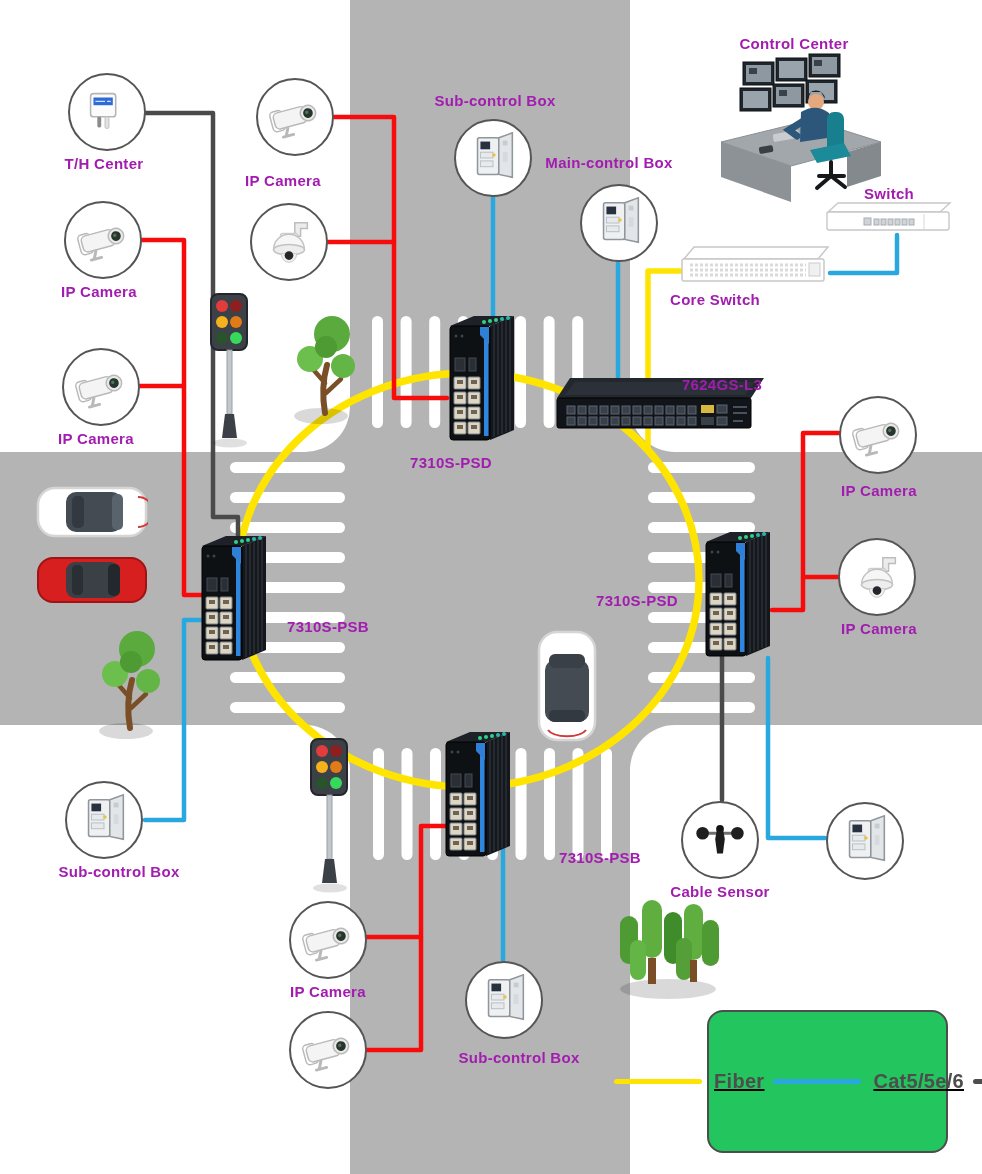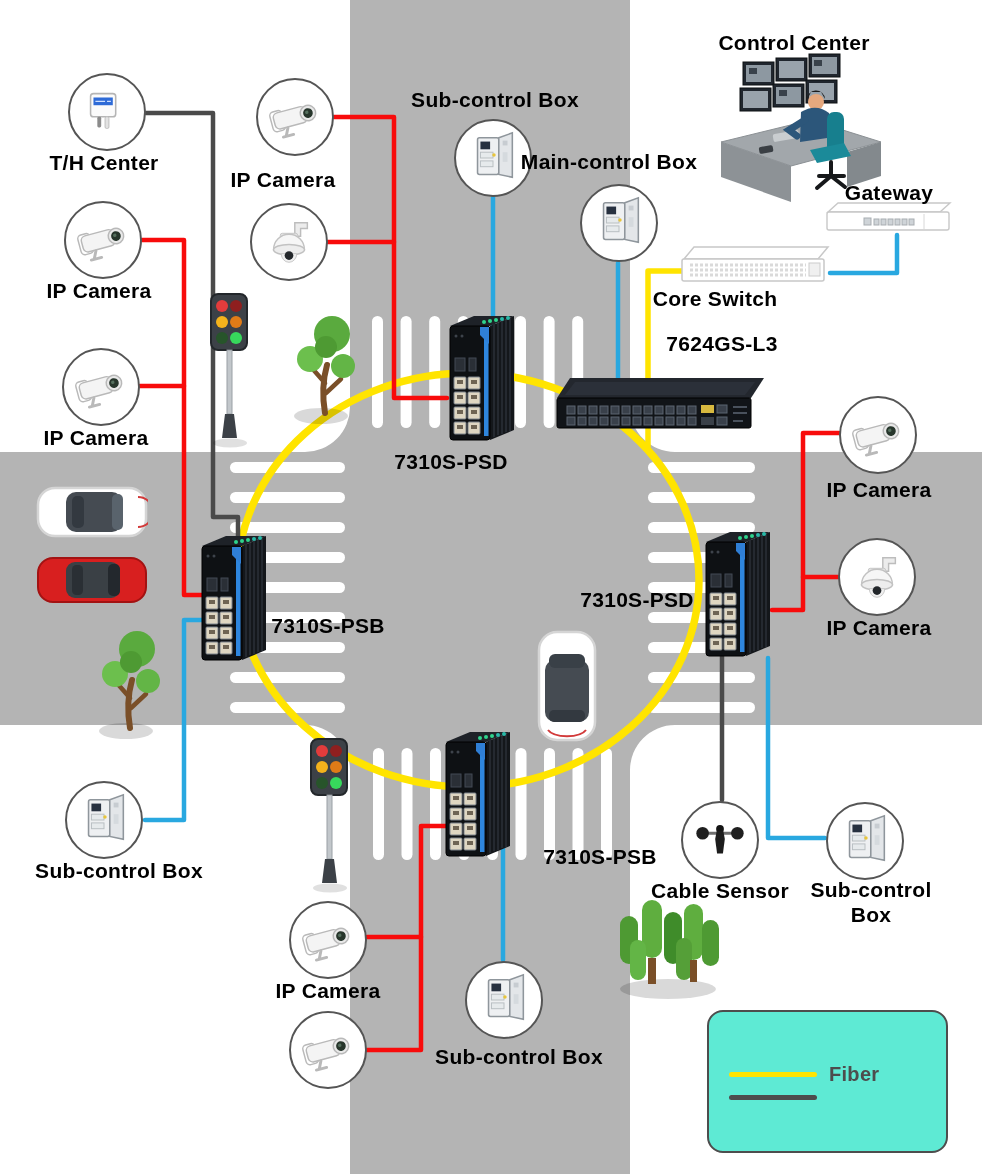--- a/index.html
+++ b/index.html
@@ -1,29 +1,29 @@
 <!DOCTYPE html>
 <html><head>
 <meta charset="utf-8">
 <style>
   html,body{margin:0;padding:0;background:#ffffff;}
   #stage{position:relative;width:982px;height:1174px;background:#ffffff;overflow:hidden;
          font-family:"Liberation Sans",sans-serif;}
   #bg{position:absolute;left:0;top:0;}
-  .lbl{position:absolute;transform:translate(-50%,-50%);color:#000000;
-       font-weight:700;font-size:21px;letter-spacing:.3px;white-space:nowrap;z-index:30;}
+  .lbl{position:absolute;transform:translate(-50%,-50%);color:#a21caf;
+       font-weight:700;font-size:15px;letter-spacing:.3px;white-space:nowrap;z-index:30;}
   .lbl.two{white-space:normal;text-align:center;line-height:1.18;width:140px;}
   .node{position:absolute;width:78px;height:78px;border-radius:50%;background:#ffffff;
         border:2.5px solid #555;box-sizing:border-box;display:flex;align-items:center;
         justify-content:center;z-index:20;}
   .art{position:absolute;z-index:10;}
   .dev{position:absolute;z-index:15;}
-  #legend{position:absolute;left:707px;top:1010px;width:241px;height:143px;background:#5eead4;
+  #legend{position:absolute;left:707px;top:1010px;width:241px;height:143px;background:#22c55e;
           border:2.5px solid #4d4d4d;border-radius:16px;box-sizing:border-box;z-index:40;
-          display:flex;flex-direction:column;justify-content:center;padding:10px 0 10px 20px;gap:9px;}
+          display:flex;flex-direction:row;justify-content:center;padding:10px 0 10px 20px;gap:9px;text-decoration:underline;}
   .lg-row{display:flex;align-items:center;gap:12px;}
   .lg-line{width:88px;height:5px;border-radius:3px;flex:0 0 auto;}
   .lg-0{background:#FFE400;} .lg-1{background:#29A8E0;} .lg-2{background:#FF0000;} .lg-3{background:#4D4D4D;}
   .lg-txt{color:#4d4d4d;font-weight:700;font-size:20px;letter-spacing:.3px;}
 </style>
 </head>
 <body>
 
 <div id="stage">
 
@@ -449,41 +449,41 @@
       </svg>
     </div>
 
   <div class="lbl" style="left:104px;top:163px">T/H Center</div>
   <div class="lbl" style="left:283px;top:180px">IP Camera</div>
   <div class="lbl" style="left:99px;top:291px">IP Camera</div>
   <div class="lbl" style="left:96px;top:438px">IP Camera</div>
   <div class="lbl" style="left:495px;top:100px">Sub-control Box</div>
   <div class="lbl" style="left:609px;top:162px">Main-control Box</div>
   <div class="lbl" style="left:794px;top:43px">Control Center</div>
-  <div class="lbl" style="left:889px;top:193px">Gateway</div>
+  <div class="lbl" style="left:889px;top:193px">Switch</div>
   <div class="lbl" style="left:715px;top:299px">Core Switch</div>
-  <div class="lbl" style="left:722px;top:344px">7624GS-L3</div>
+  <div class="lbl" style="left:722px;top:384px">7624GS-L3</div>
   <div class="lbl" style="left:451px;top:462px">7310S-PSD</div>
   <div class="lbl" style="left:328px;top:626px">7310S-PSB</div>
   <div class="lbl" style="left:637px;top:600px">7310S-PSD</div>
   <div class="lbl" style="left:600px;top:857px">7310S-PSB</div>
   <div class="lbl" style="left:879px;top:490px">IP Camera</div>
   <div class="lbl" style="left:879px;top:628px">IP Camera</div>
   <div class="lbl" style="left:720px;top:891px">Cable Sensor</div>
-  <div class="lbl two" style="left:871px;top:903px">
-    <span>Sub-control</span><br>
-    <span>Box</span>
-  </div>
   <div class="lbl" style="left:119px;top:871px">Sub-control Box</div>
   <div class="lbl" style="left:328px;top:991px">IP Camera</div>
   <div class="lbl" style="left:519px;top:1057px">Sub-control Box</div>
 
   <div id="legend">
     <div class="lg-row">
       <span class="lg-line lg-0"></span>
       <span class="lg-txt">Fiber</span>
     </div>
     <div class="lg-row">
+      <span class="lg-line lg-1"></span>
+      <span class="lg-txt">Cat5/5e/6</span>
+    </div>
+    <div class="lg-row">
       <span class="lg-line lg-3"></span>
     </div>
   </div>
 
 </div>
 
 </body></html>

